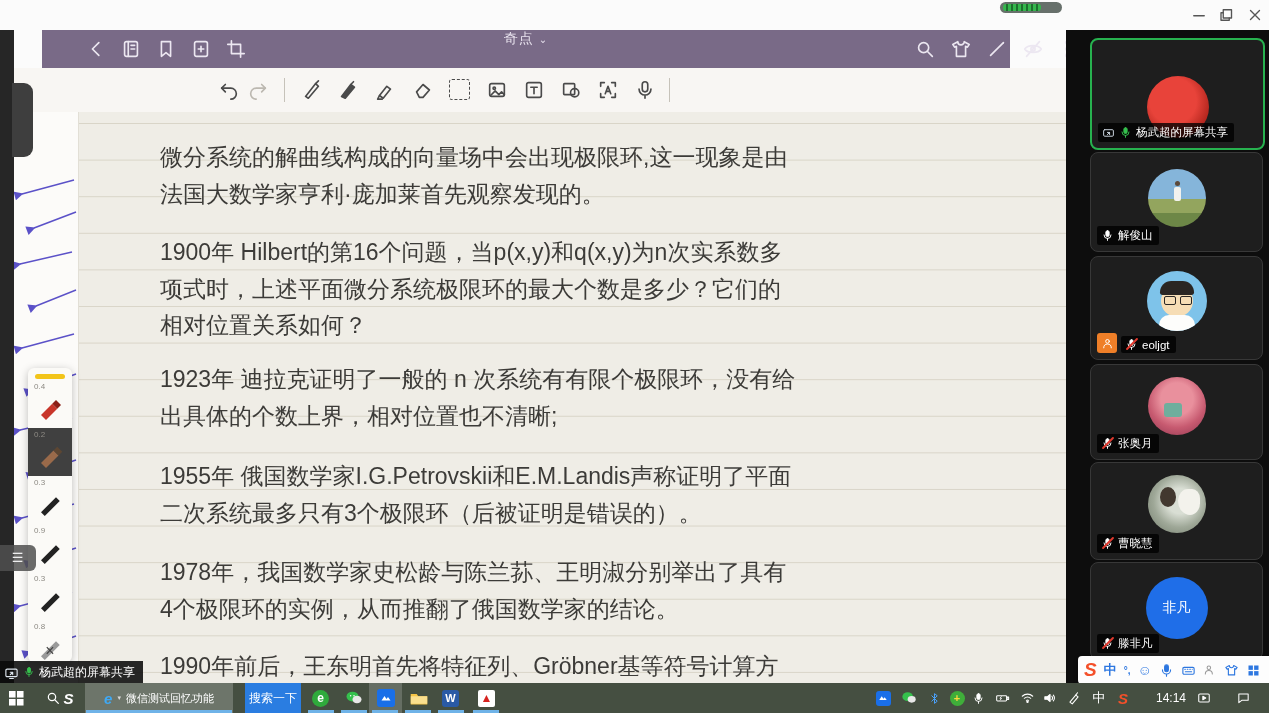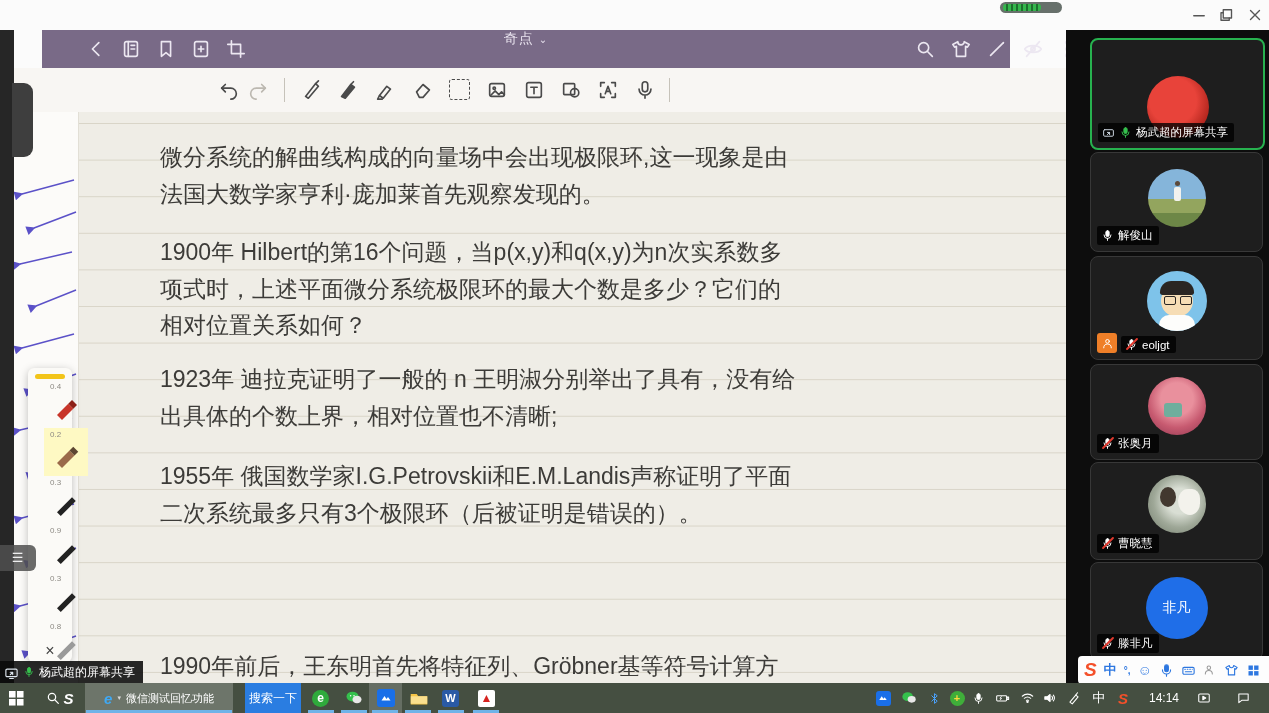--- a/index.html
+++ b/index.html
@@ -30,21 +30,21 @@
   .page{left:14px;top:112px;width:1052px;height:571px;background:#efede6;
         background-image:linear-gradient(to bottom,rgba(0,0,0,0) 0 35.6px,#d9d5c8 35.6px 36.6px);
         background-size:100% 36.6px;background-position:0 12px;}
   .page-sliver{left:0;top:0;width:64px;height:571px;background:#fcfbf9;border-right:1px solid #e2dfd6;}
   .para{left:146px;width:760px;font-size:23px;line-height:36.6px;color:#3c3b38;font-weight:500;white-space:pre-line;}
 
   
   .pen-panel{left:28px;top:368px;width:44px;height:294px;background:#fbfaf7;border-radius:6px;
              box-shadow:0 2px 8px rgba(0,0,0,.25);}
   .pen-panel .hl-bar{position:absolute;left:7px;top:6px;width:30px;height:5px;border-radius:3px;background:#f2c419;}
-  .pen-row{position:absolute;left:16px;width:44px;height:48px;}
+  .pen-row{position:absolute;left:0;width:44px;height:48px;}
   .pen-size{position:absolute;left:6px;top:2px;font-size:8px;color:#8d8a84;}
   .pen-glyph{position:absolute;left:8px;top:10px;width:30px;height:30px;}
   .pen-close{position:absolute;left:0;bottom:2px;width:44px;text-align:center;font-size:16px;color:#444;}
   .list-fab{left:0px;top:545px;width:36px;height:26px;background:rgba(80,80,80,.85);border-radius:0 6px 6px 0;
             color:#eee;font-size:13px;line-height:26px;text-align:center;letter-spacing:1px;}
 
   
   .share-chip{left:0;top:661px;height:22px;background:rgba(10,10,10,.88);color:#fff;
               display:flex;align-items:center;gap:4px;padding:0 8px 0 4px;font-size:12px;}
 
@@ -75,21 +75,21 @@
   .ime .gray{color:#9a9a9a;font-size:9px;}
 
   
   .taskbar{left:0;top:683px;width:1269px;height:30px;background:#454f41;color:#fff;z-index:50;}
   .tb{position:absolute;top:0;height:30px;display:flex;align-items:center;justify-content:center;}
   .winbtn{left:85px;width:148px;background:rgba(255,255,255,.22);gap:5px;font-size:11px;color:#fff;}
   .searchbtn{left:245px;width:56px;background:#2a7de1;font-size:12px;color:#fff;}
   .appic{width:33px;}
   .appic.on{background:rgba(255,255,255,.18);}
   .ul{position:absolute;top:27px;height:3px;background:#6fb3e8;}
-  .tray-clock{font-size:12px;color:#fff;}
+  .tray-clock{font-size:12px;color:#fff;justify-content:flex-end;}
   .sq{display:flex;align-items:center;justify-content:center;border-radius:3px;}
 </style>
 </head>
 <body>
 
 <div class="stage">
 
   <div class="abs titlebar">
     <div class="abs audio-pill">
         <div class="bars"></div>
@@ -271,39 +271,41 @@
           <line x1="58" y1="480" x2="6" y2="494" marker-end="url(#ah)"></line>
           <line x1="62" y1="524" x2="16" y2="540" marker-end="url(#ah)"></line>
         </g>
       </svg>
     </div>
     <div class="abs para" style="top:27px">微分系统的解曲线构成的向量场中会出现极限环,这一现象是由
 法国大数学家亨利·庞加莱首先观察发现的。</div>
     <div class="abs para" style="top:122px">1900年 Hilbert的第16个问题，当p(x,y)和q(x,y)为n次实系数多
 项式时，上述平面微分系统极限环的最大个数是多少？它们的
 相对位置关系如何？</div>
-    <div class="abs para" style="top:249px">1923年 迪拉克证明了一般的 n 王明淑分别举出了具有，没有给
+    <div class="abs para" style="top:249px">1923年 迪拉克证明了一般的 n 次系统有有限个极限环，没有给
 出具体的个数上界，相对位置也不清晰;</div>
     <div class="abs para" style="top:346px">1955年 俄国数学家I.G.Petrovskii和E.M.Landis声称证明了平面
 二次系统最多只有3个极限环（后被证明是错误的）。</div>
+    <div class="abs para" style="top:442px">1978年，我国数学家史松龄与陈兰荪、王明淑分别举出了具有
+4个极限环的实例，从而推翻了俄国数学家的结论。</div>
     <div class="abs para" style="top:536px">1990年前后，王东明首先将特征列、Gröbner基等符号计算方</div>
   </div>
 
   <div class="abs tab-handle"></div>
 
   <div class="abs pen-panel">
     <div class="hl-bar"></div>
     <div class="pen-row" style="top:12px">
       <span class="pen-size">0.4</span>
       <svg class="pen-glyph" viewBox="0 0 24 24">
           <path d="M4 20l9-9 4 4-9 9z" fill="#c8352a"></path>
           <path d="M13 11l3-3 4 4-3 3z" fill="#8c1f17"></path>
         </svg>
       </div>
-    <div class="pen-row" style="top:60px;background:#fef9c3">
+    <div class="pen-row" style="top:60px;background:#404040">
       <span class="pen-size">0.2</span>
       <svg class="pen-glyph" viewBox="0 0 24 24">
           <path d="M4 20l10-10 4 4-10 10z" fill="#9a6a4a"></path>
           <path d="M14 10l3-3 4 4-3 3z" fill="#5d4632"></path>
         </svg>
       </div>
     <div class="pen-row" style="top:108px">
       <span class="pen-size">0.3</span>
       <svg class="pen-glyph" viewBox="0 0 24 24">
           <path d="M4 21l12-12 3 3-12 12z" fill="#222"></path>

